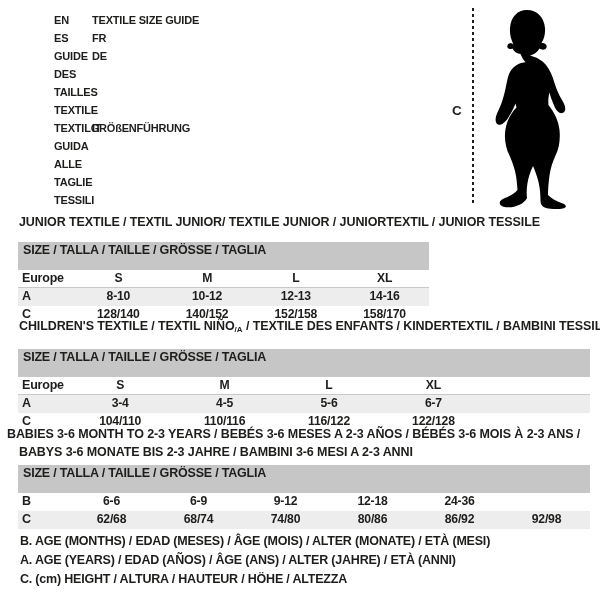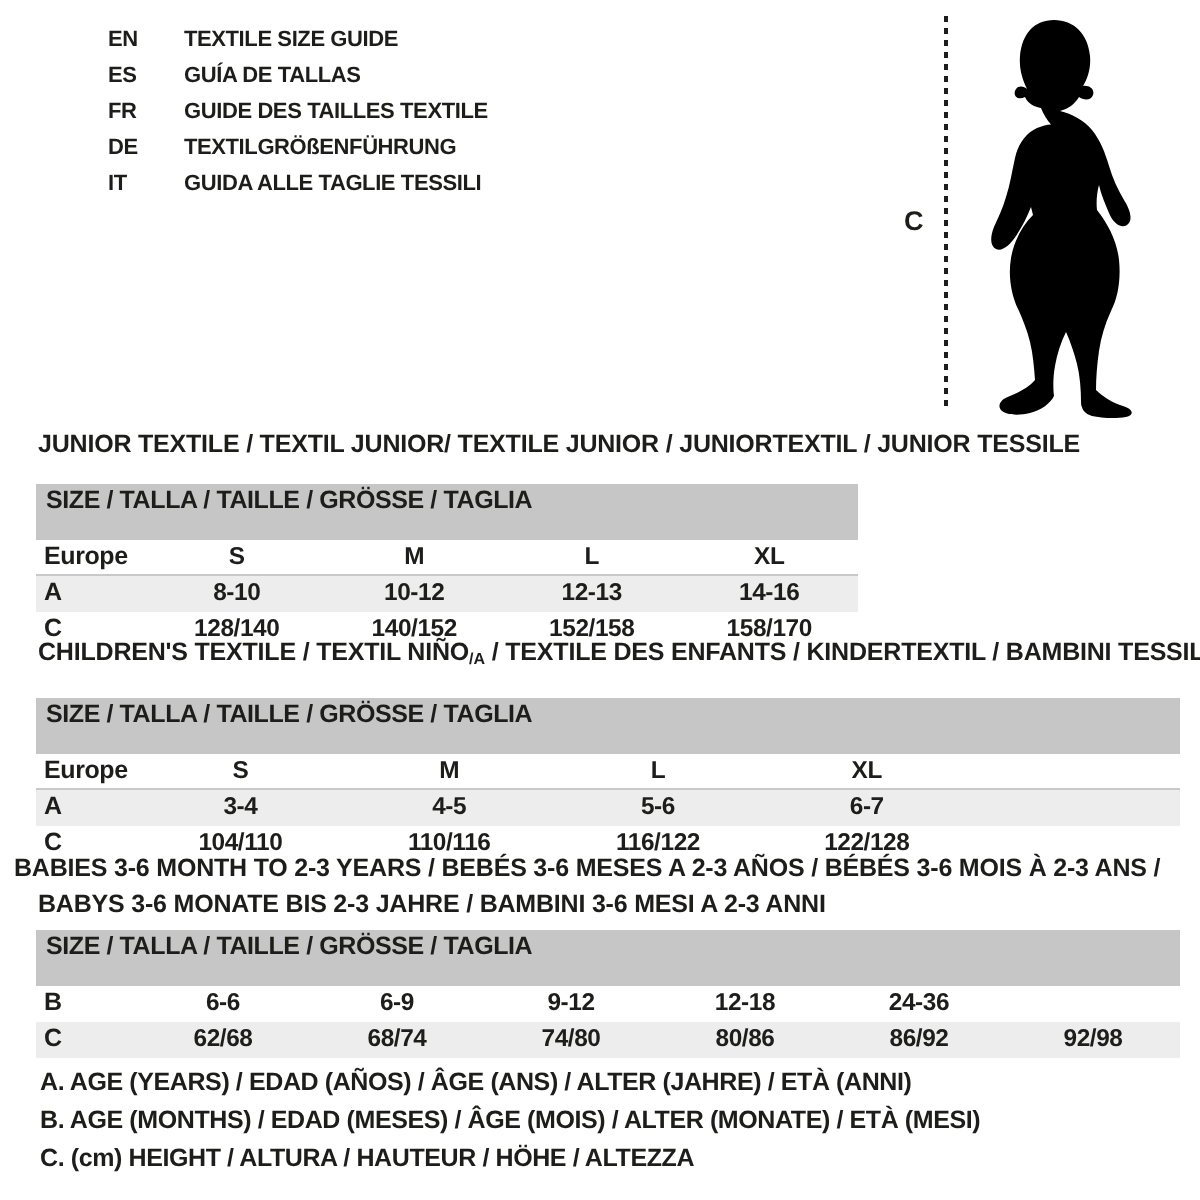--- a/index.html
+++ b/index.html
@@ -37,21 +37,20 @@
   
   .legend { left:20px; top:532px; font-size:12.5px; line-height:19px; }
 </style>
 </head>
 <body>
 
 <div class="abs lang-list">
   <div>EN</div>
   <div>TEXTILE SIZE GUIDE</div>
   <div>ES</div>
-  <div>GUÍA DE TALLAS</div>
   <div>FR</div>
   <div>GUIDE DES TAILLES TEXTILE</div>
   <div>DE</div>
   <div>TEXTILGRÖßENFÜHRUNG</div>
   <div>IT</div>
   <div>GUIDA ALLE TAGLIE TESSILI</div>
 </div>
 
 <div class="abs dash-line"></div>
 <div class="abs height-marker">C</div>
@@ -157,16 +156,16 @@
     <div class="cell">62/68</div>
     <div class="cell">68/74</div>
     <div class="cell">74/80</div>
     <div class="cell">80/86</div>
     <div class="cell">86/92</div>
     <div class="cell">92/98</div>
   </div>
 </div>
 
 <div class="abs legend">
+  <div>B. AGE (MONTHS) / EDAD (MESES) / ÂGE (MOIS) / ALTER (MONATE) / ETÀ (MESI)</div>
   <div>A. AGE (YEARS) / EDAD (AÑOS) / ÂGE (ANS) / ALTER (JAHRE) / ETÀ (ANNI)</div>
-  <div>B. AGE (MONTHS) / EDAD (MESES) / ÂGE (MOIS) / ALTER (MONATE) / ETÀ (MESI)</div>
   <div>C. (cm) HEIGHT / ALTURA / HAUTEUR / HÖHE / ALTEZZA</div>
 </div>
 
 </body></html>

